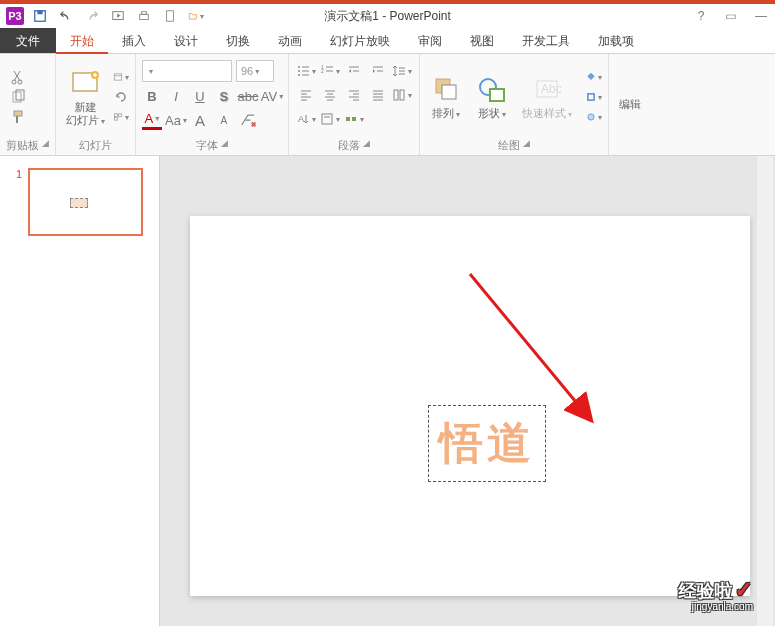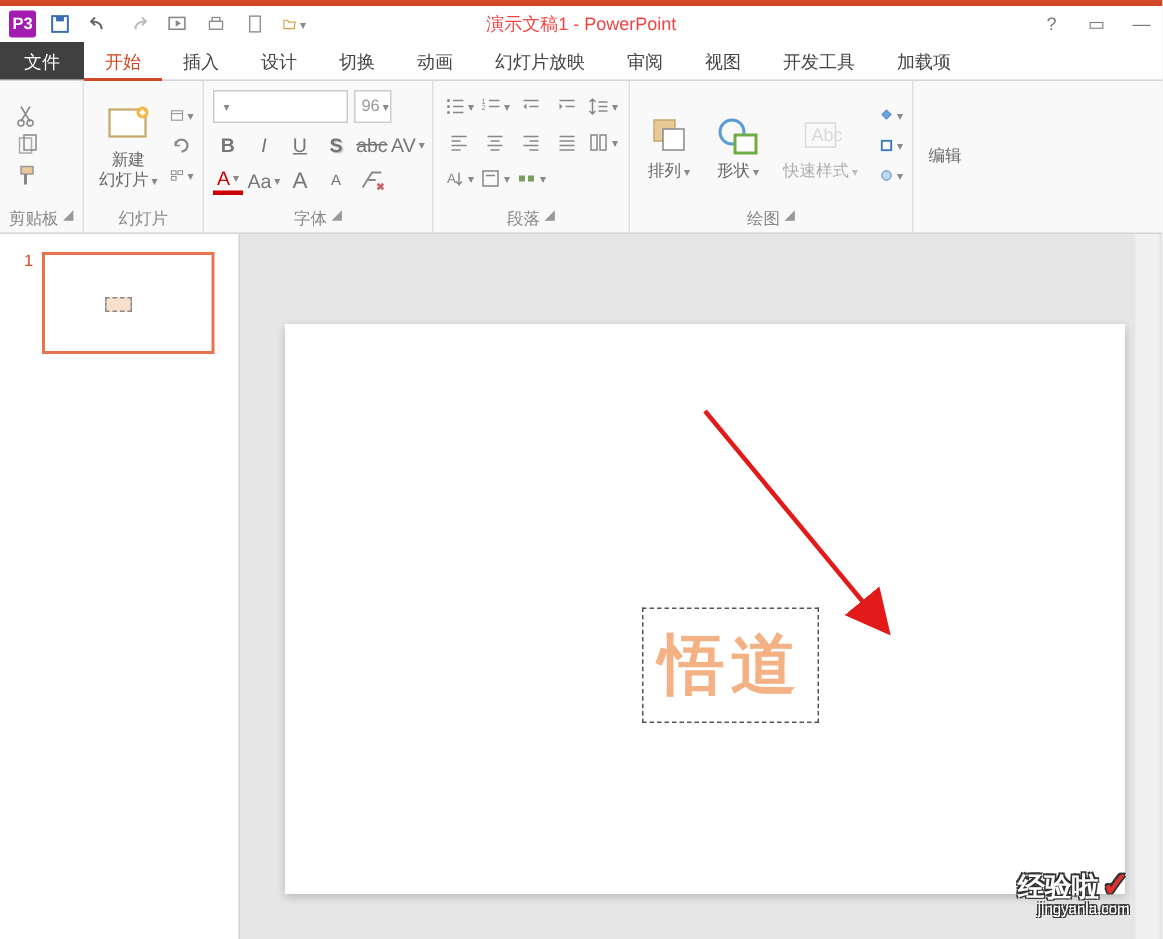--- a/index.html
+++ b/index.html
@@ -4,21 +4,21 @@
   <style>
     * { margin: 0; padding: 0; box-sizing: border-box; font-family: "Microsoft YaHei", sans-serif; }
     body { width: 775px; height: 626px; background: #fff; overflow: hidden; font-size: 12px; color: #444; position: relative; }
     
     
     .titlebar { height: 28px; background: #fff; border-top: 4px solid #d24726; display: flex; align-items: center; padding: 0 6px; position: relative; }
     .titlebar .app-icon { width: 18px; height: 18px; background: #a21caf; color: #fff; font-weight: bold; font-size: 11px; display: flex; align-items: center; justify-content: center; border-radius: 2px; }
     .qat { display: flex; gap: 10px; margin-left: 8px; }
     .qat-item { width: 16px; height: 16px; display: flex; align-items: center; justify-content: center; color: #666; }
     .qat-item svg { width: 14px; height: 14px; }
-    .title-text { position: absolute; left: 50%; transform: translateX(-50%); font-size: 12px; color: #ef4444; }
+    .title-text { position: absolute; left: 50%; transform: translateX(-50%); font-size: 12px; color: #404040; }
     .win-controls { margin-left: auto; display: flex; gap: 14px; color: #777; }
     .win-controls span { width: 16px; text-align: center; }
     
     
     .tabs { height: 26px; background: #fff; display: flex; border-bottom: 1px solid #d4d4d4; }
     .tab { padding: 0 14px; line-height: 26px; font-size: 12px; color: #444; cursor: pointer; }
     .tab.file { background: #404040; color: #fff; padding: 0 16px; }
     .tab.active { color: #d24726; border-bottom: 2px solid #d24726; margin-bottom: -1px; }
     .tab-expand { margin-left: auto; padding: 0 10px; line-height: 26px; color: #777; }
     
@@ -34,21 +34,21 @@
     .big-btn .lbl { font-size: 11px; color: #666; line-height: 13px; text-align: center; }
     .big-btn.disabled { opacity: 0.5; }
     
     .mini-col { display: flex; flex-direction: column; gap: 4px; margin-left: 4px; }
     .mini-col span { width: 16px; height: 16px; display: flex; align-items: center; justify-content: center; }
     
     
     .font-grid .row { display: flex; gap: 4px; align-items: center; margin-bottom: 4px; }
     .font-box { border: 1px solid #ccc; background: #fff; height: 22px; display: flex; align-items: center; padding: 0 4px; font-size: 11px; color: #999; }
     .fb-name { width: 90px; }
-    .fb-size { width: 25px; }
+    .fb-size { width: 38px; }
     .fbtn { width: 20px; height: 20px; display: flex; align-items: center; justify-content: center; font-size: 13px; color: #777; }
     .fbtn.b { font-weight: bold; }
     .fbtn.i { font-style: italic; }
     .fbtn.u { text-decoration: underline; }
     .fbtn.s { text-decoration: line-through; }
     
     
     .para-grid .row { display: flex; gap: 2px; margin-bottom: 4px; }
     .pbtn { width: 22px; height: 20px; display: flex; align-items: center; justify-content: center; }
     .pbtn svg { width: 14px; height: 14px; }

